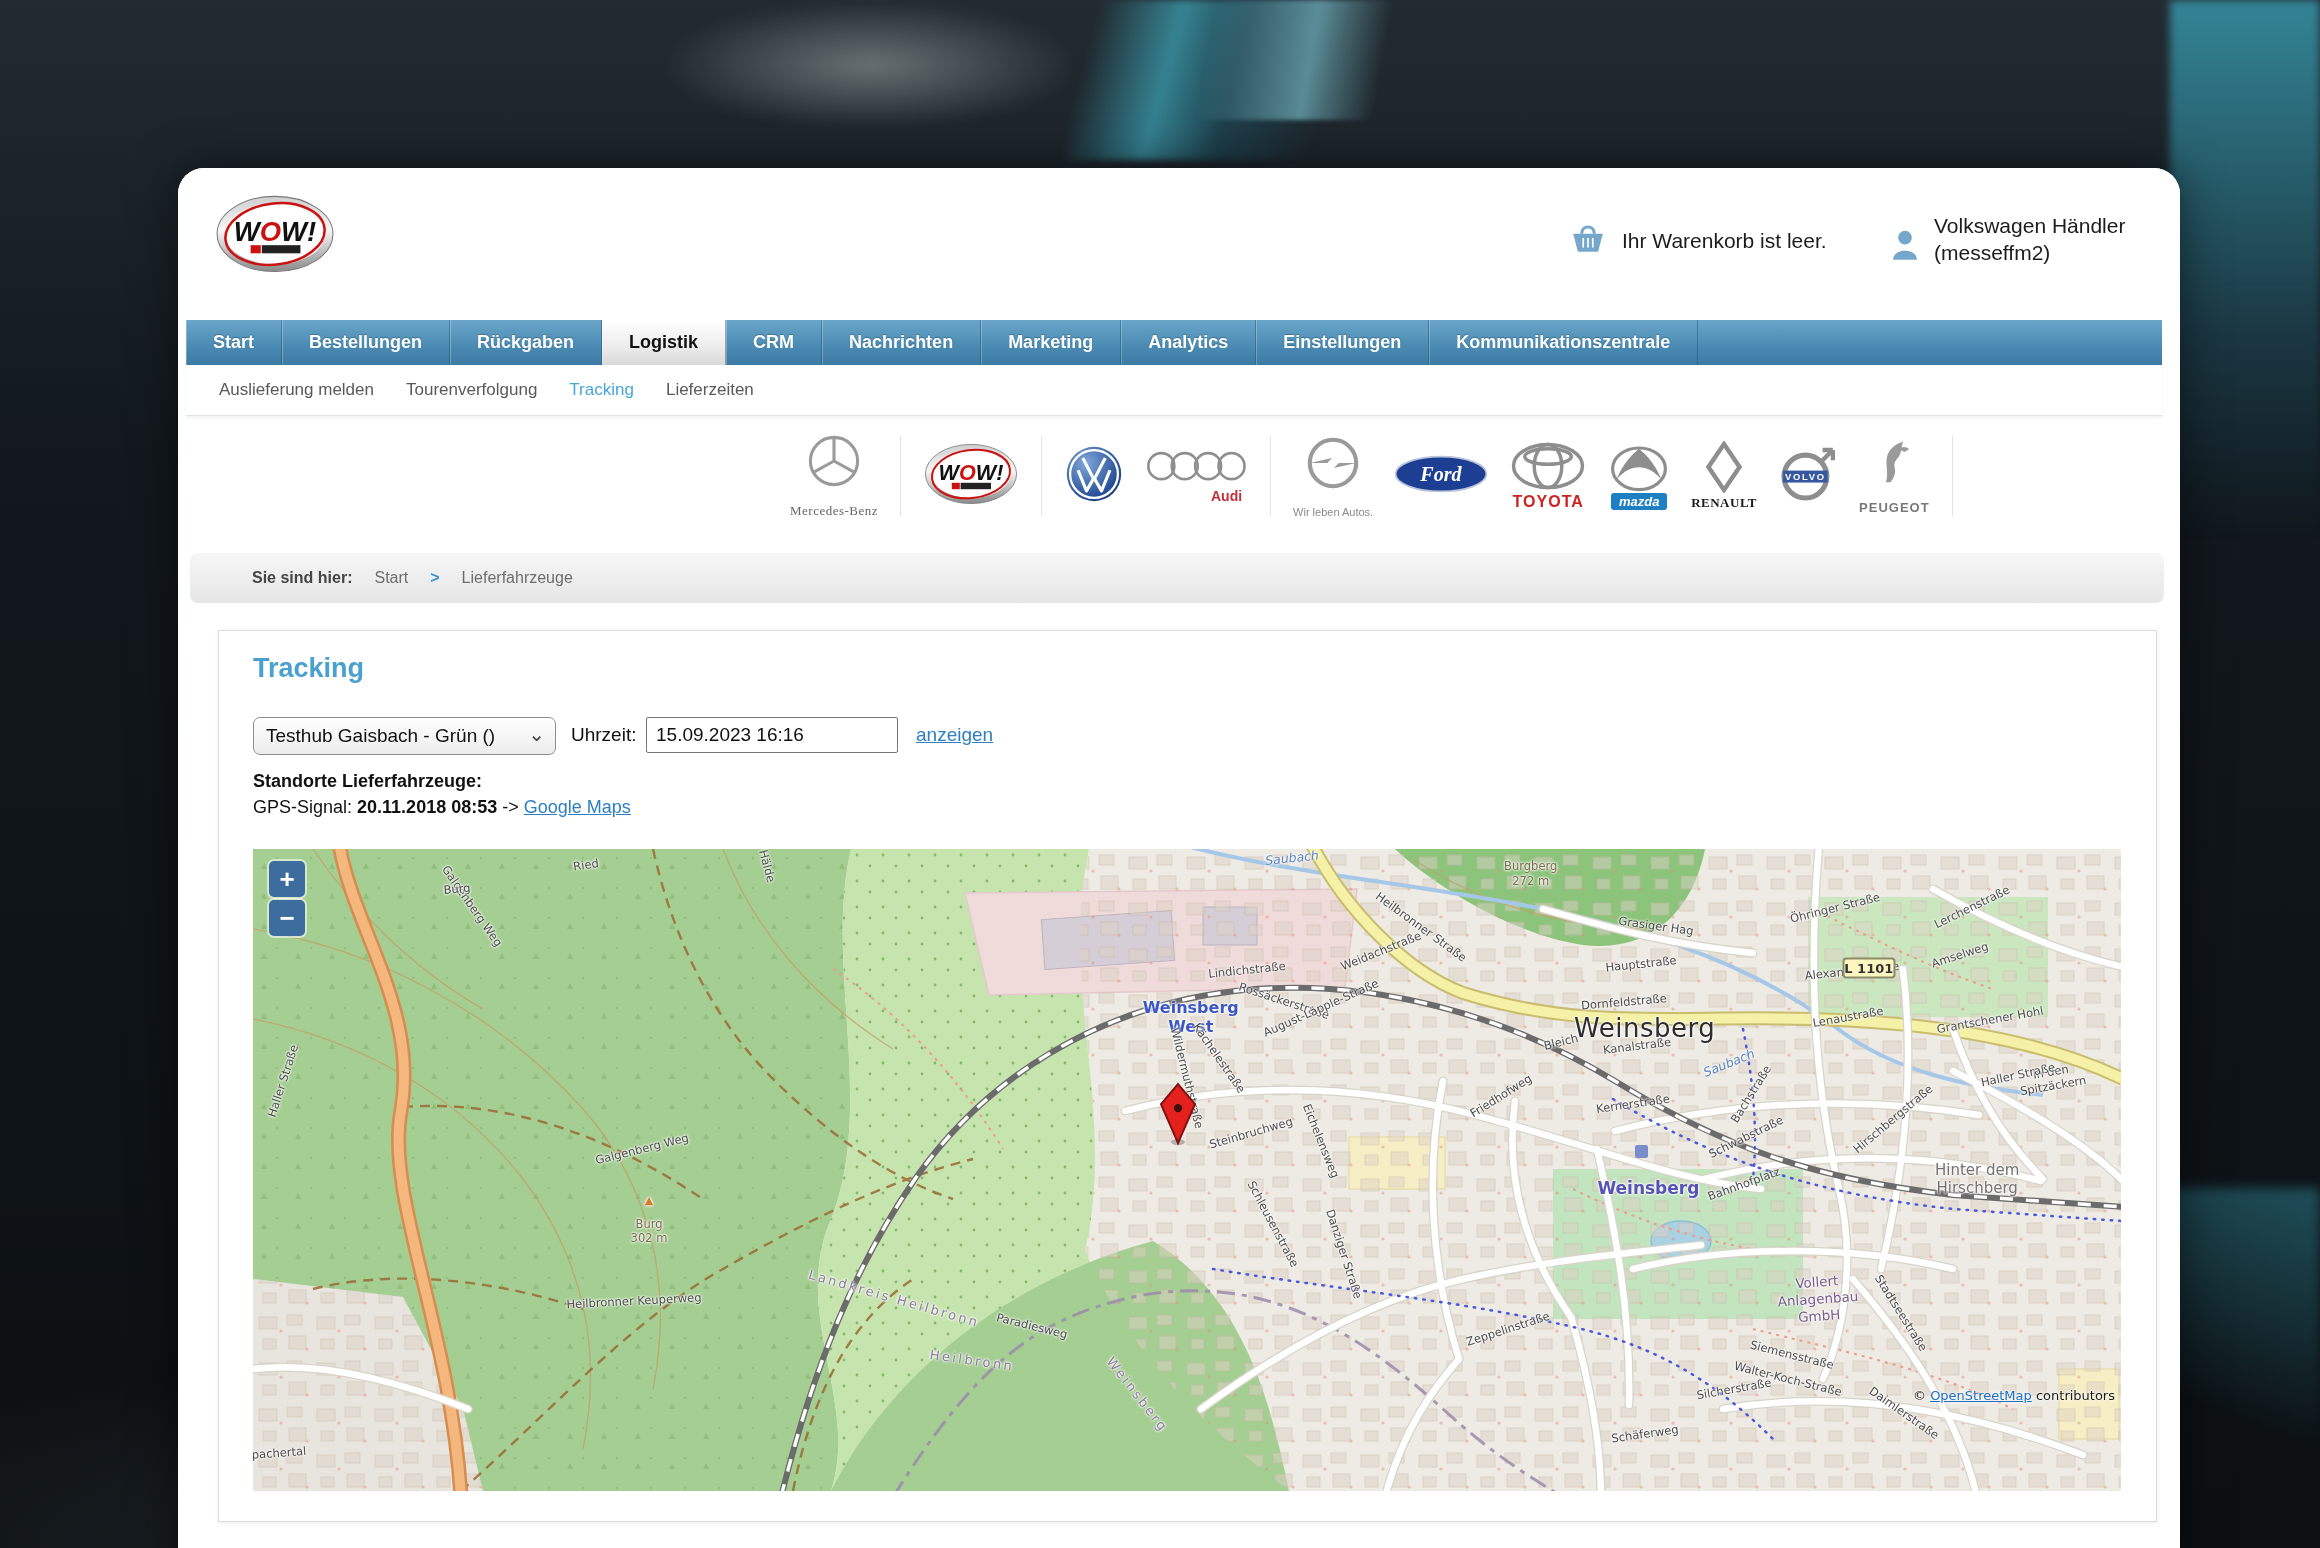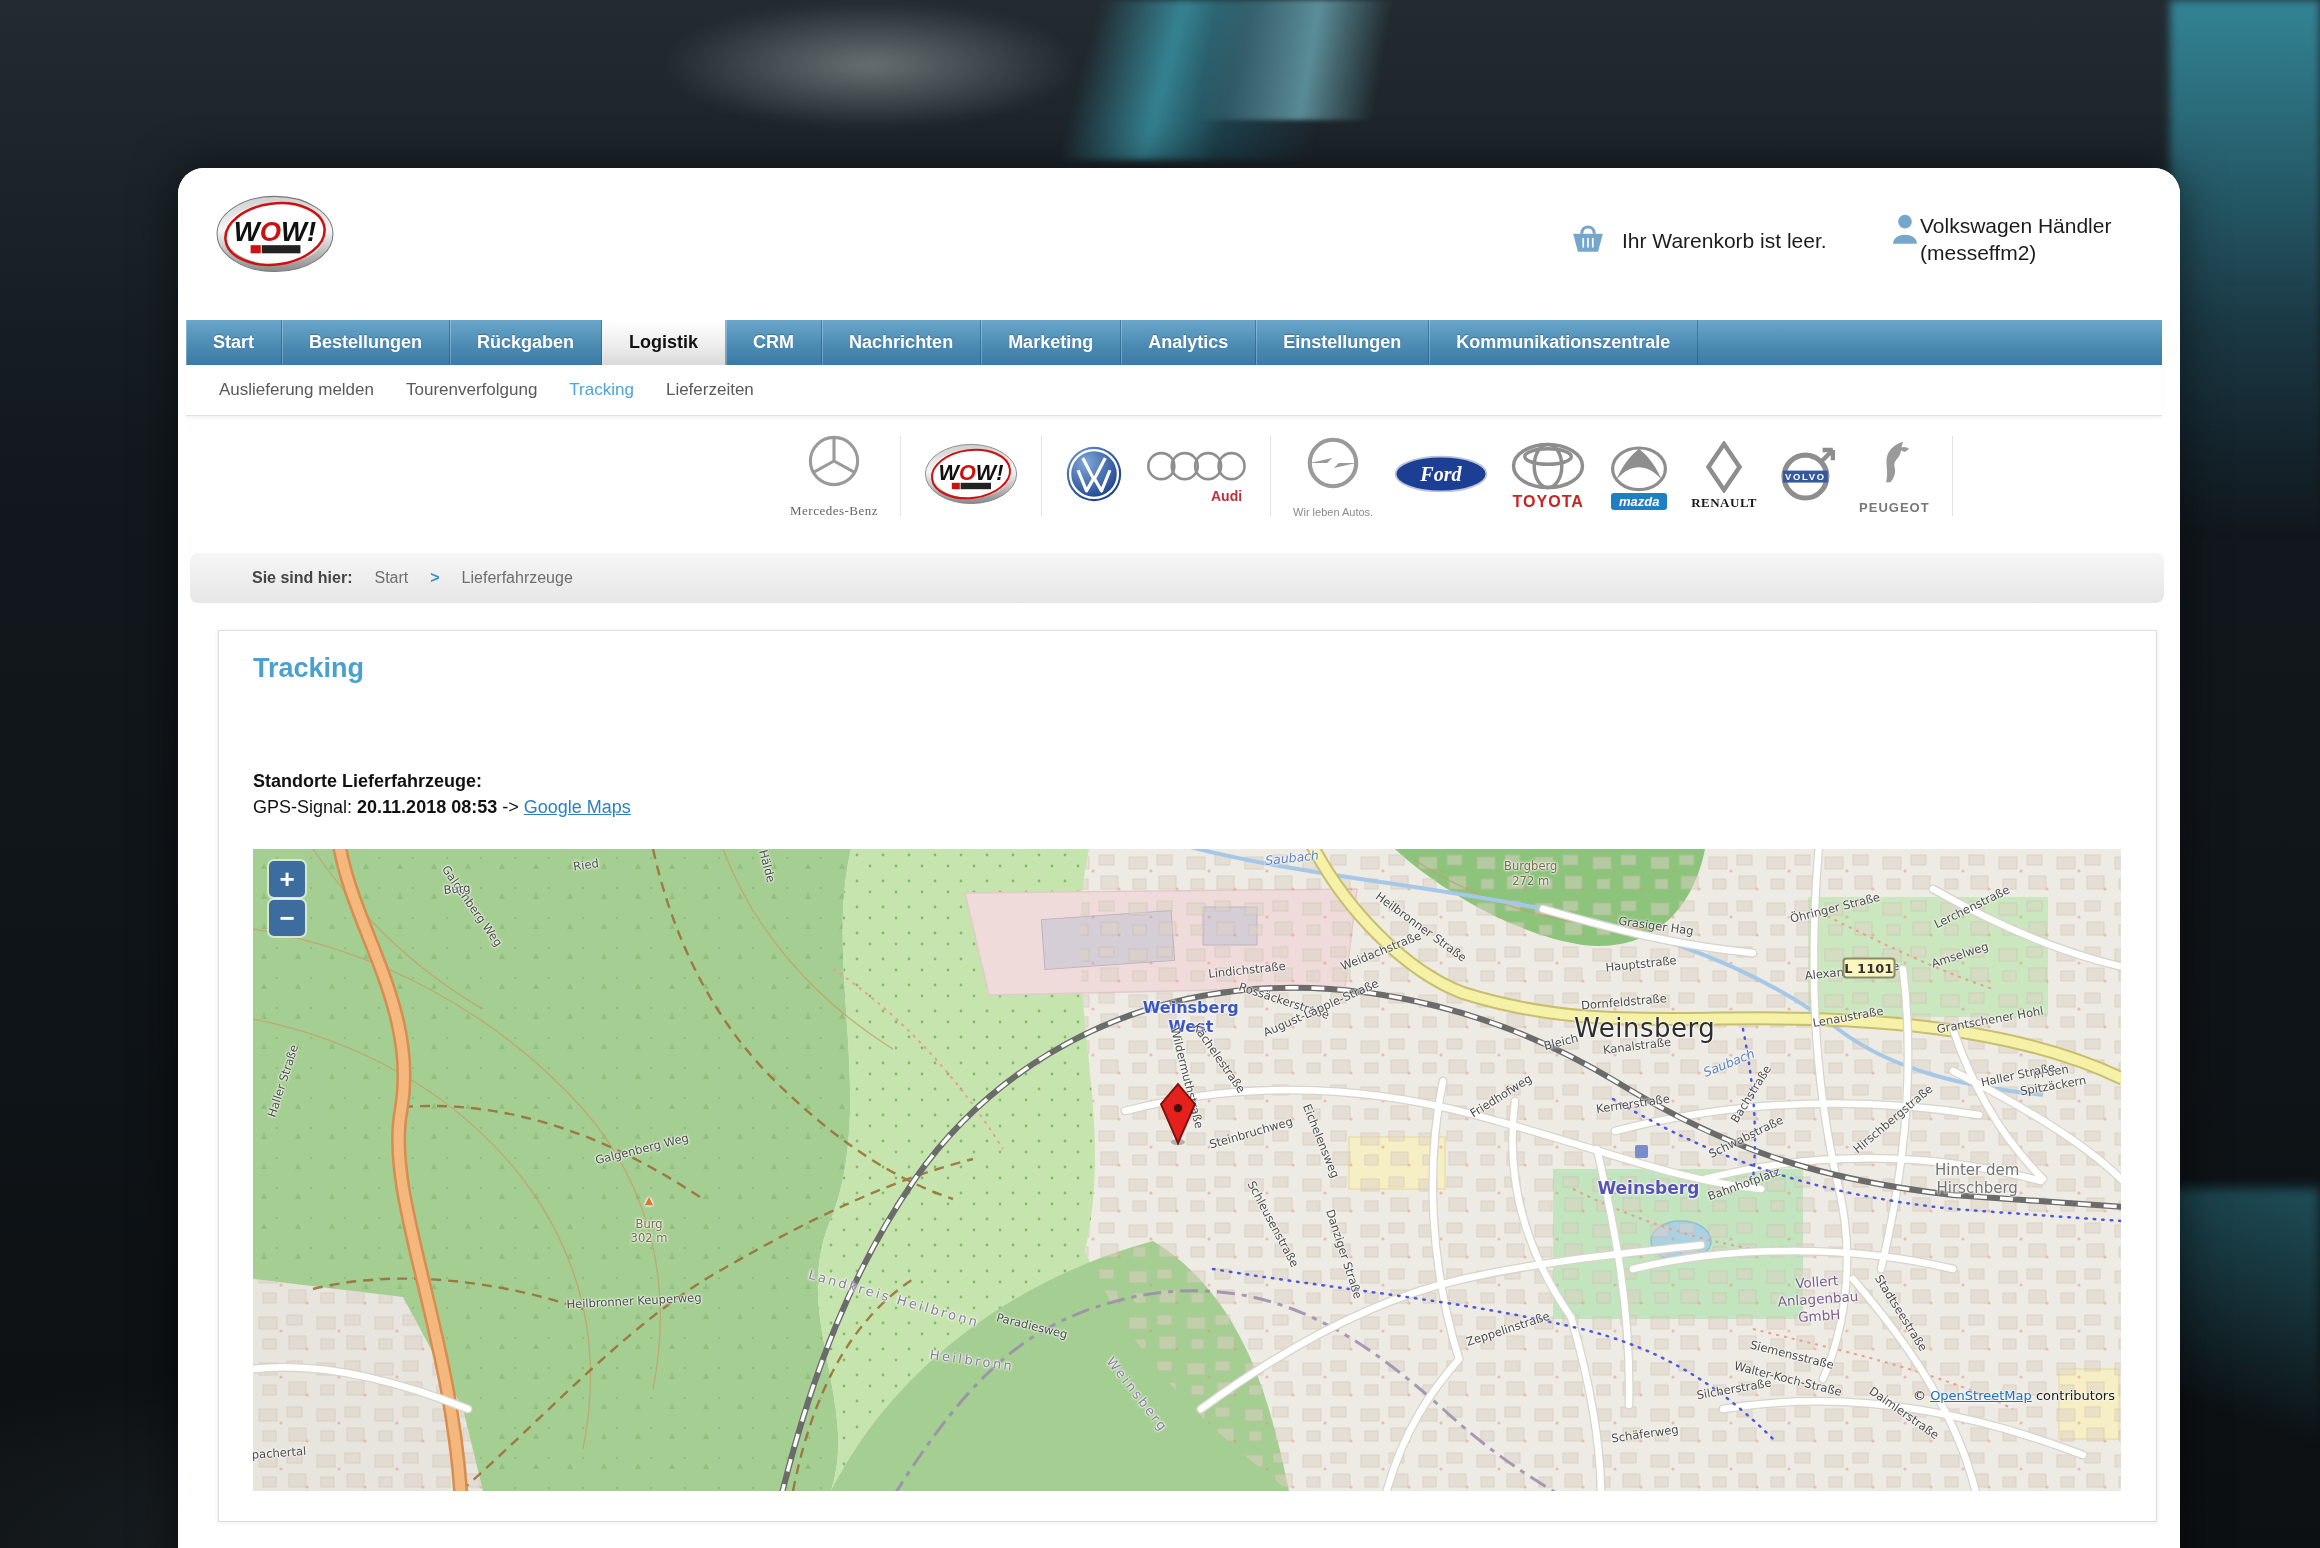--- a/index.html
+++ b/index.html
@@ -19,21 +19,21 @@
   
   .card{
     position:absolute;left:178px;top:168px;width:2002px;bottom:-30px;
     background:#fff;border-radius:26px 26px 0 0;overflow:hidden;
     box-shadow:0 0 46px rgba(0,0,0,.55);
   }
   
   .topbar{position:absolute;left:0;top:0;width:100%;height:152px;background:#fff;}
   .brandmark{position:absolute;left:36px;top:20px;width:122px;height:92px;}
   .cart{position:absolute;left:1392px;top:54px;display:flex;align-items:center;gap:16px;font-size:21px;color:#1c1c1c;cursor:pointer;}
-  .account{position:absolute;left:1712px;top:44px;display:flex;align-items:flex-start;cursor:pointer;}
+  .account{position:absolute;left:1712px;top:44px;display:flex;align-items:flex-end;gap:14px;cursor:pointer;}
   .account .lines{font-size:21px;color:#1c1c1c;line-height:27px;}
 
   
   .mainnav{
     position:absolute;left:8px;right:18px;top:152px;height:45px;display:flex;
     background:linear-gradient(180deg,#6ba6ca 0%,#4c8cb4 55%,#3c7aa3 100%);
   }
   .tab{
     padding:0 27px;display:flex;align-items:center;font-size:18px;font-weight:bold;color:#fff;
     border-right:1px solid rgba(30,80,110,.45);box-shadow:inset 1px 0 0 rgba(255,255,255,.25);
@@ -329,20 +329,29 @@
   <div class="breadcrumb">
     <span class="pre">Sie sind hier:</span>
     <span class="bc">Start</span>
     <span class="sep">&gt;</span>
     <span class="bc current">Lieferfahrzeuge</span>
   </div>
 
   <div class="panel">
     <div class="ptitle">Tracking</div>
 
+    <div class="formrow">
+      <div class="vselect">
+        <span>Testhub Gaisbach - Grün ()</span>
+        <span class="chev">⌄</span>
+      </div>
+      <span class="flabel">Uhrzeit:</span>
+      <input class="finput" type="text" value="15.09.2023 16:16" style="">
+      <a class="flink">anzeigen</a>
+    </div>
 
     <div class="lochead">Standorte Lieferfahrzeuge:</div>
 
     <div class="gpsline">
       <span>GPS-Signal:</span>
       <b>20.11.2018 08:53</b>
       <span>-&gt;</span>
       <a>Google Maps</a>
     </div>
 

